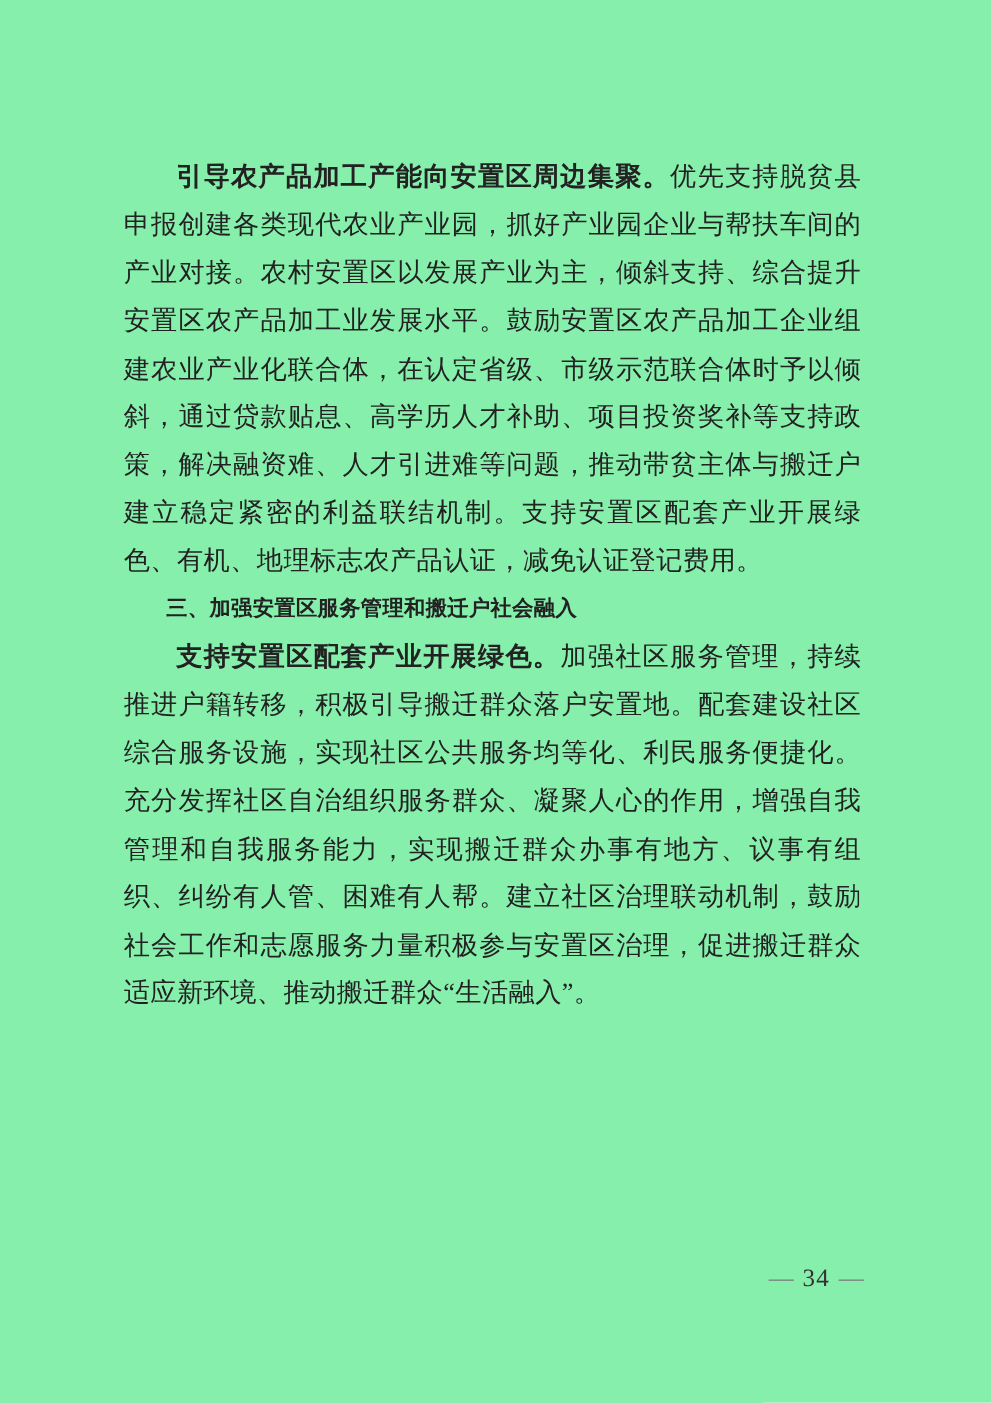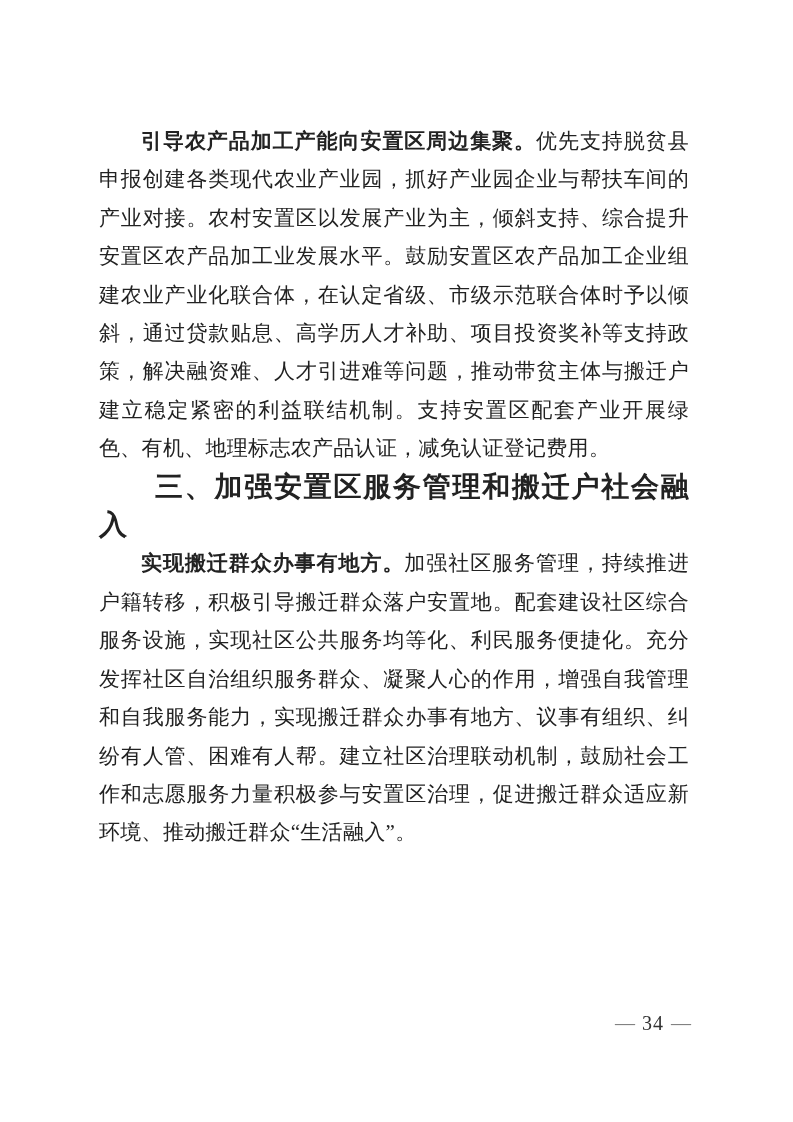--- a/index.html
+++ b/index.html
@@ -5,21 +5,21 @@
   html, body {
     margin: 0;
     padding: 0;
     background: #e8e8e8;
   }
   .page {
     position: relative;
     width: 793px;
     height: 1122px;
     margin: 0 auto;
-    background: #ffffff;
+    background: #86efac;
     overflow: hidden;
     font-family: "Liberation Serif", "DejaVu Serif", serif;
   }
   .content {
     position: absolute;
     left: 99px;
     top: 122px;
     width: 590px;
   }
   .para, .heading {
@@ -32,21 +32,21 @@
     text-justify: inter-character;
     text-indent: 2em;
     font-weight: normal;
     letter-spacing: 0.3px;
   }
   .para .lead {
     font-weight: 700;
   }
   .heading {
     font-weight: 700;
-    font-size: 28px;
+    font-size: 17px;
   }
   .footer {
     position: absolute;
     top: 1009px;
     right: 102px;
     display: flex;
     align-items: center;
     gap: 7px;
     font-size: 20px;
     line-height: 28px;
@@ -64,21 +64,21 @@
 <body>
 
 <div class="page">
   <div class="content">
 
     <p class="para"><span class="lead">引导农产品加工产能向安置区周边集聚。</span><span>优先支持脱贫县申报创建各类现代农业产业园，抓好产业园企业与帮扶车间的产业对接。农村安置区以发展产业为主，倾斜支持、综合提升安置区农产品加工业发展水平。鼓励安置区农产品加工企业组建农业产业化联合体，在认定省级、市级示范联合体时予以倾斜，通过贷款贴息、高学历人才补助、项目投资奖补等支持政策，解决融资难、人才引进难等问题，推动带贫主体与搬迁户建立稳定紧密的利益联结机制。支持安置区配套产业开展绿色、有机、地理标志农产品认证，减免认证登记费用。</span></p>
 
 
     <h2 class="heading">三、加强安置区服务管理和搬迁户社会融入</h2>
 
-    <p class="para"><span class="lead">实现搬迁群众办事有地方。</span><span>加强社区服务管理，持续推进户籍转移，积极引导搬迁群众落户安置地。配套建设社区综合服务设施，实现社区公共服务均等化、利民服务便捷化。充分发挥社区自治组织服务群众、凝聚人心的作用，增强自我管理和自我服务能力，实现搬迁群众办事有地方、议事有组织、纠纷有人管、困难有人帮。建立社区治理联动机制，鼓励社会工作和志愿服务力量积极参与安置区治理，促进搬迁群众适应新环境、推动搬迁群众“生活融入”。</span></p>
+    <p class="para"><span class="lead">支持安置区配套产业开展绿色。</span><span>加强社区服务管理，持续推进户籍转移，积极引导搬迁群众落户安置地。配套建设社区综合服务设施，实现社区公共服务均等化、利民服务便捷化。充分发挥社区自治组织服务群众、凝聚人心的作用，增强自我管理和自我服务能力，实现搬迁群众办事有地方、议事有组织、纠纷有人管、困难有人帮。建立社区治理联动机制，鼓励社会工作和志愿服务力量积极参与安置区治理，促进搬迁群众适应新环境、推动搬迁群众“生活融入”。</span></p>
 
   </div>
 
   <div class="footer">
     <span class="dash">—</span>
     <span class="page-num">34</span>
     <span class="dash">—</span>
   </div>
 </div>
 

